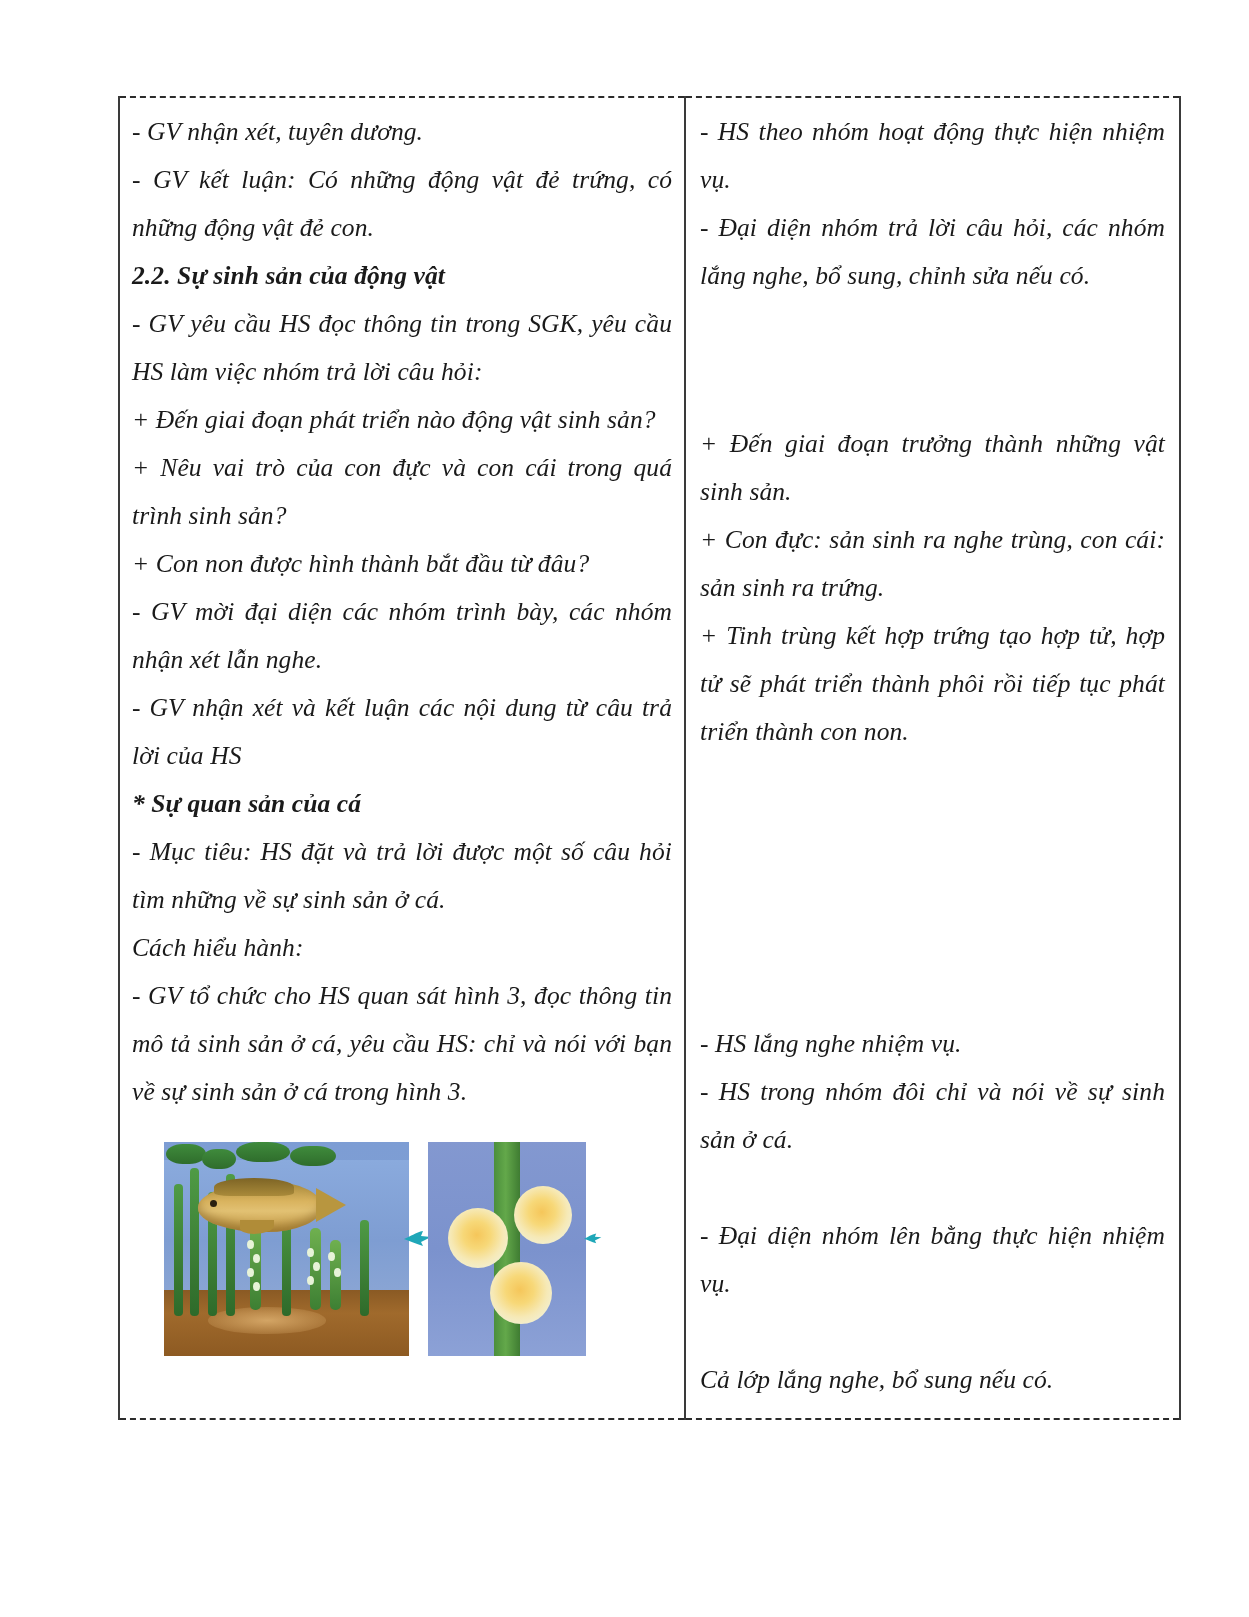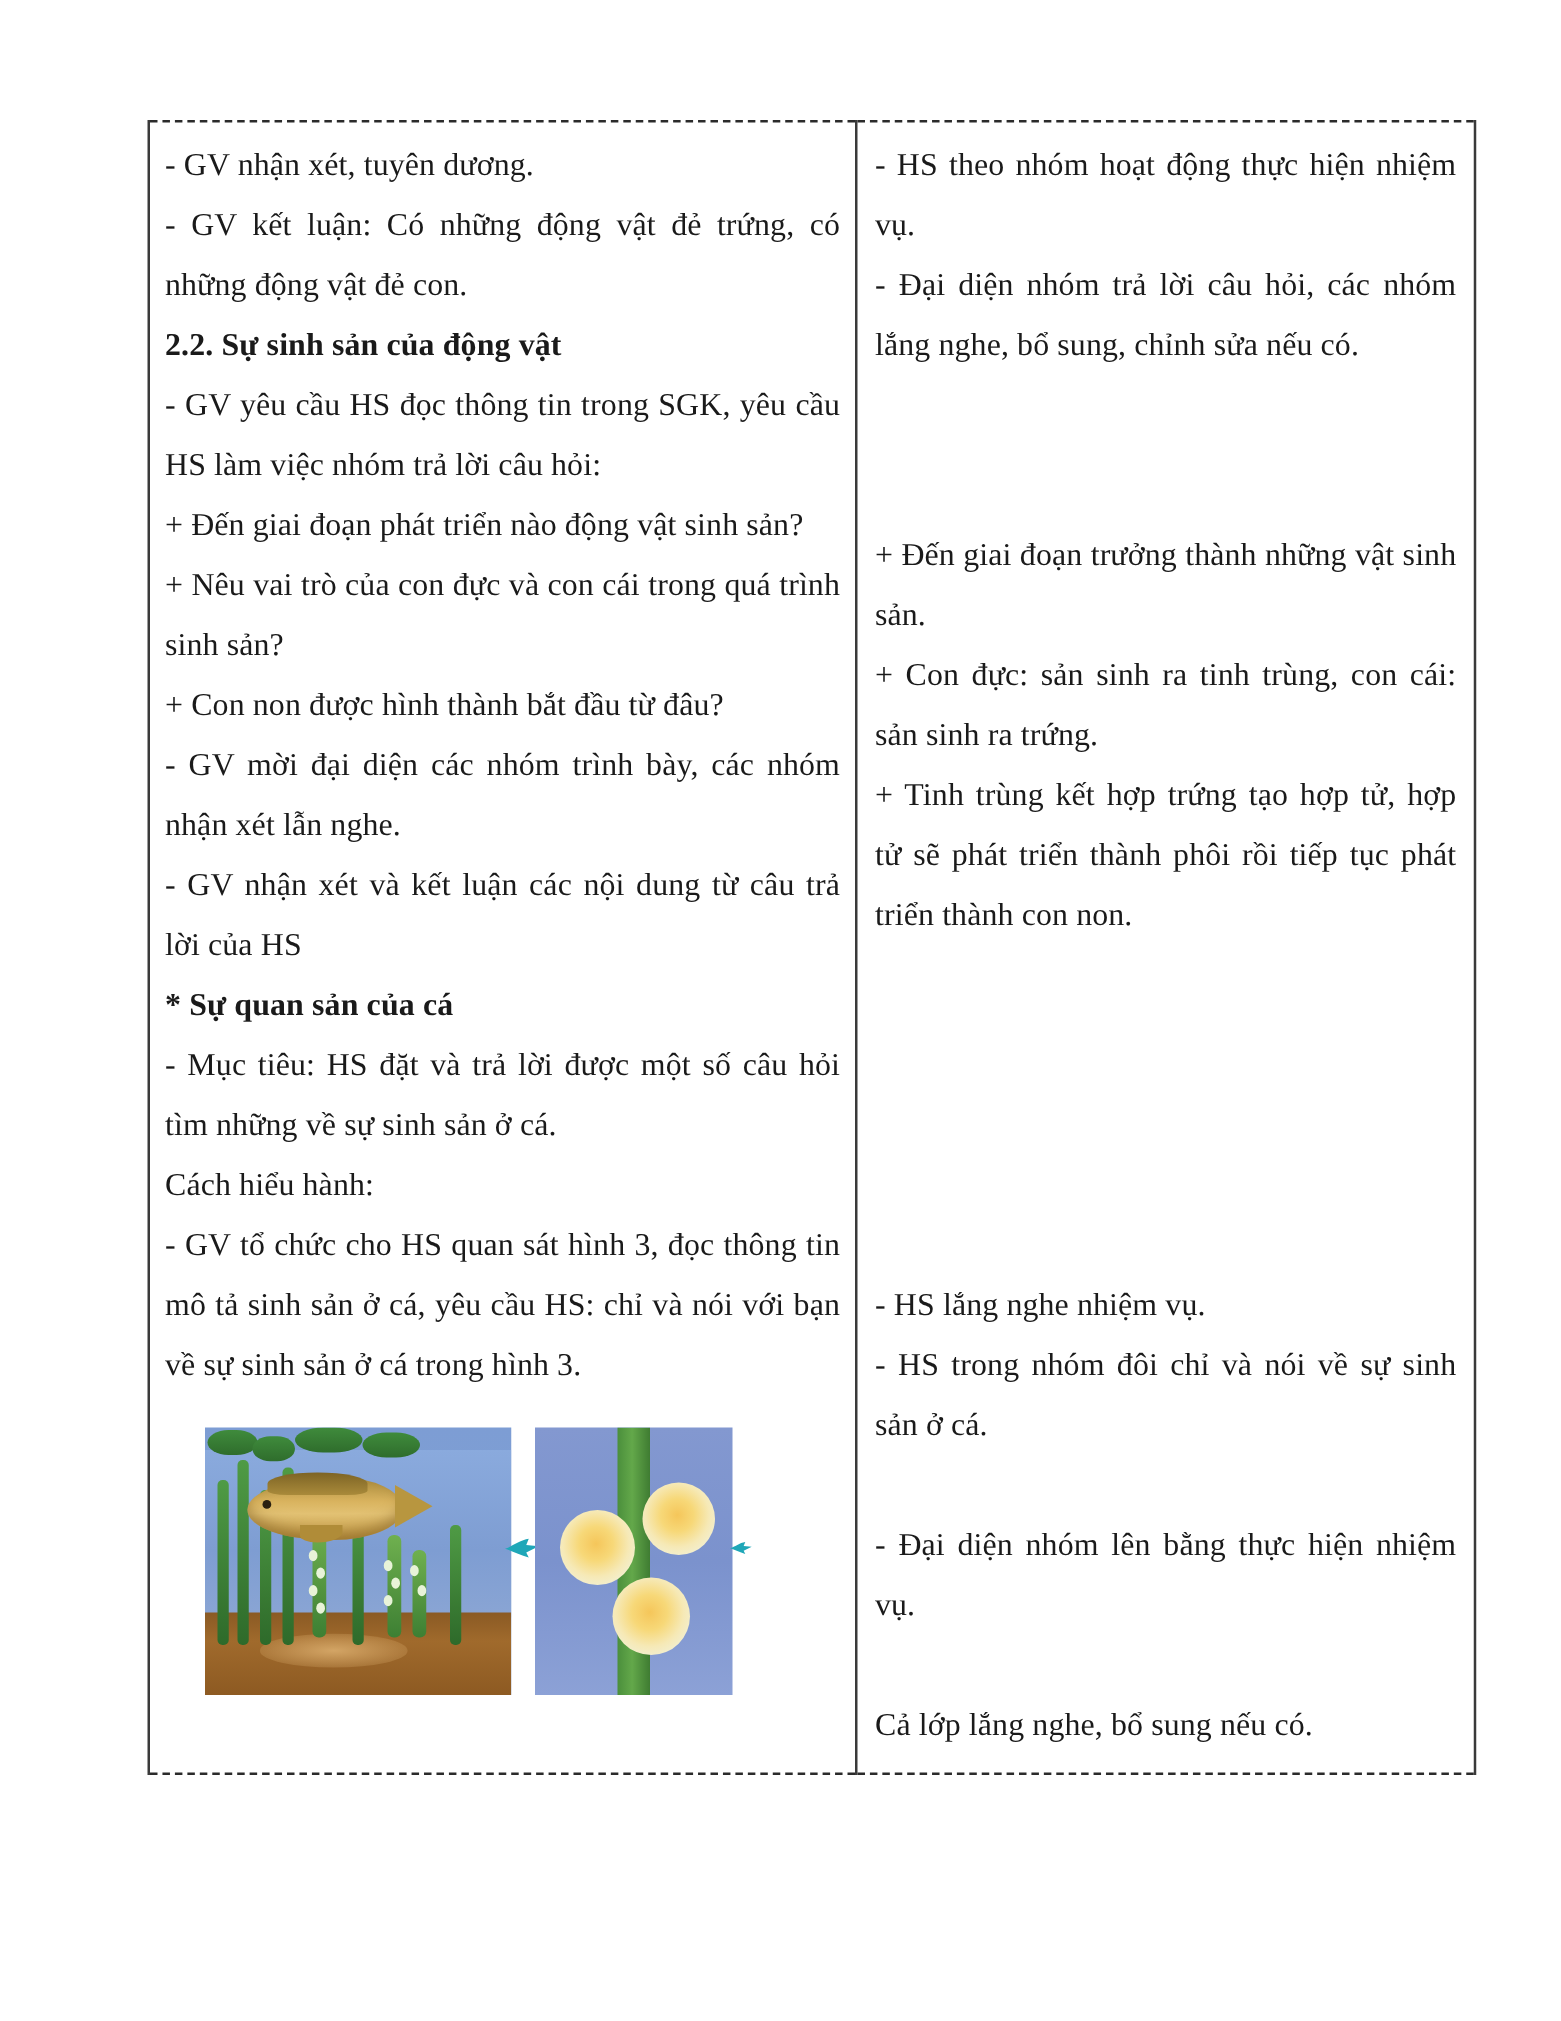--- a/index.html
+++ b/index.html
@@ -24,20 +24,21 @@
     height: 1617px;
   }
 
   .lesson-table {
     position: absolute;
     left: 118px;
     top: 96px;
     width: 1005px;
     border-collapse: collapse;
     table-layout: fixed;
+    font-style: italic;
   }
 
   .lesson-table td {
     vertical-align: top;
     padding: 0;
   }
 
   .col-teacher {
     width: 540px;
     border-left: 2px solid #3a3a3a;
@@ -292,21 +293,21 @@
       <td class="col-student">
 
         <p class="para">- HS theo nhóm hoạt động thực hiện nhiệm vụ.</p>
         <p class="para">- Đại diện nhóm trả lời câu hỏi, các nhóm lắng nghe, bổ sung, chỉnh sửa nếu có.</p>
 
         <div class="spacer-line"></div>
         <div class="spacer-line"></div>
         <div class="spacer-half"></div>
 
         <p class="para">+ Đến giai đoạn trưởng thành những vật sinh sản.</p>
-        <p class="para">+ Con đực: sản sinh ra tinh trùng, con cái: sản sinh ra trứng.</p>
+        <p class="para">+ Con đực: sản sinh ra nghe trùng, con cái: sản sinh ra trứng.</p>
         <p class="para">+ Tinh trùng kết hợp trứng tạo hợp tử, hợp tử sẽ phát triển thành phôi rồi tiếp tục phát triển thành con non.</p>
 
         <div class="spacer-line"></div>
         <div class="spacer-line"></div>
         <div class="spacer-line"></div>
         <div class="spacer-line"></div>
         <div class="spacer-line"></div>
         <div class="spacer-half"></div>
 
         <p class="para left-al">- HS lắng nghe nhiệm vụ.</p>

